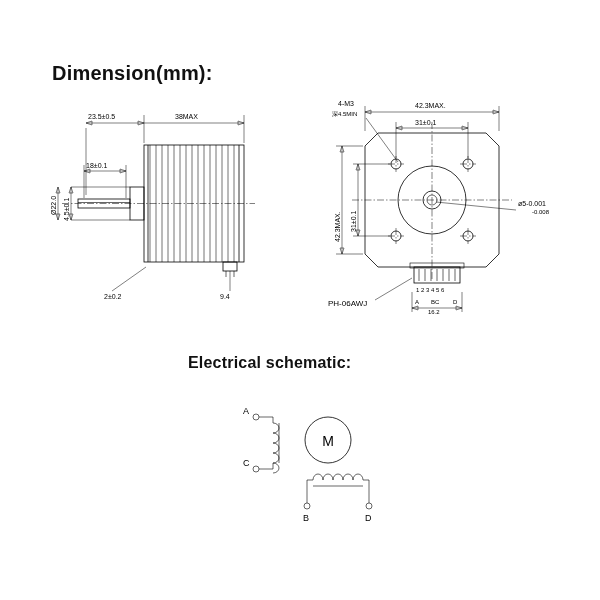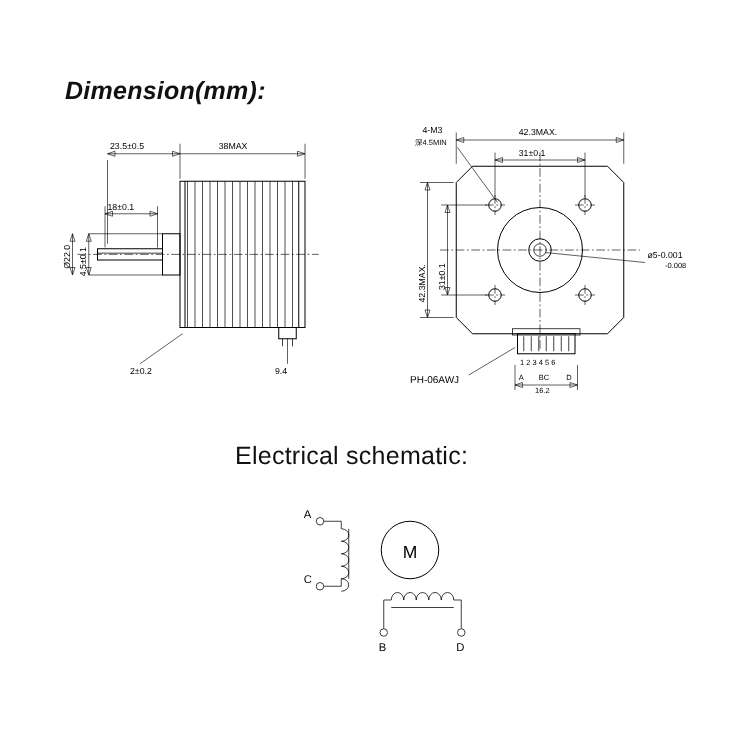--- a/index.html
+++ b/index.html
@@ -9,25 +9,25 @@
     font-family:"Liberation Sans", sans-serif;
     color:#111;
     position:relative;
     overflow:hidden;
   }
   .sheet{position:absolute;left:0;top:0;width:600px;height:600px;}
 
   
   .h-dim{
     position:absolute;left:52px;top:62px;
-    font-size:20px;font-weight:bold;letter-spacing:.2px;font-style:italic;
+    font-size:20px;font-weight:bold;letter-spacing:.2px;
   }
   .h-elec{
     position:absolute;left:188px;top:354px;
-    font-size:20px;font-weight:normal;letter-spacing:.2px;
+    font-size:16px;font-weight:bold;letter-spacing:.2px;
   }
 
   
   svg{display:block;}
   .dwg{position:absolute;}
   #side-view{left:40px;top:95px;}
   #front-view{left:320px;top:92px;}
   #schematic{left:215px;top:395px;}
 
   .ln{stroke:#000;stroke-width:.8;fill:none;}

